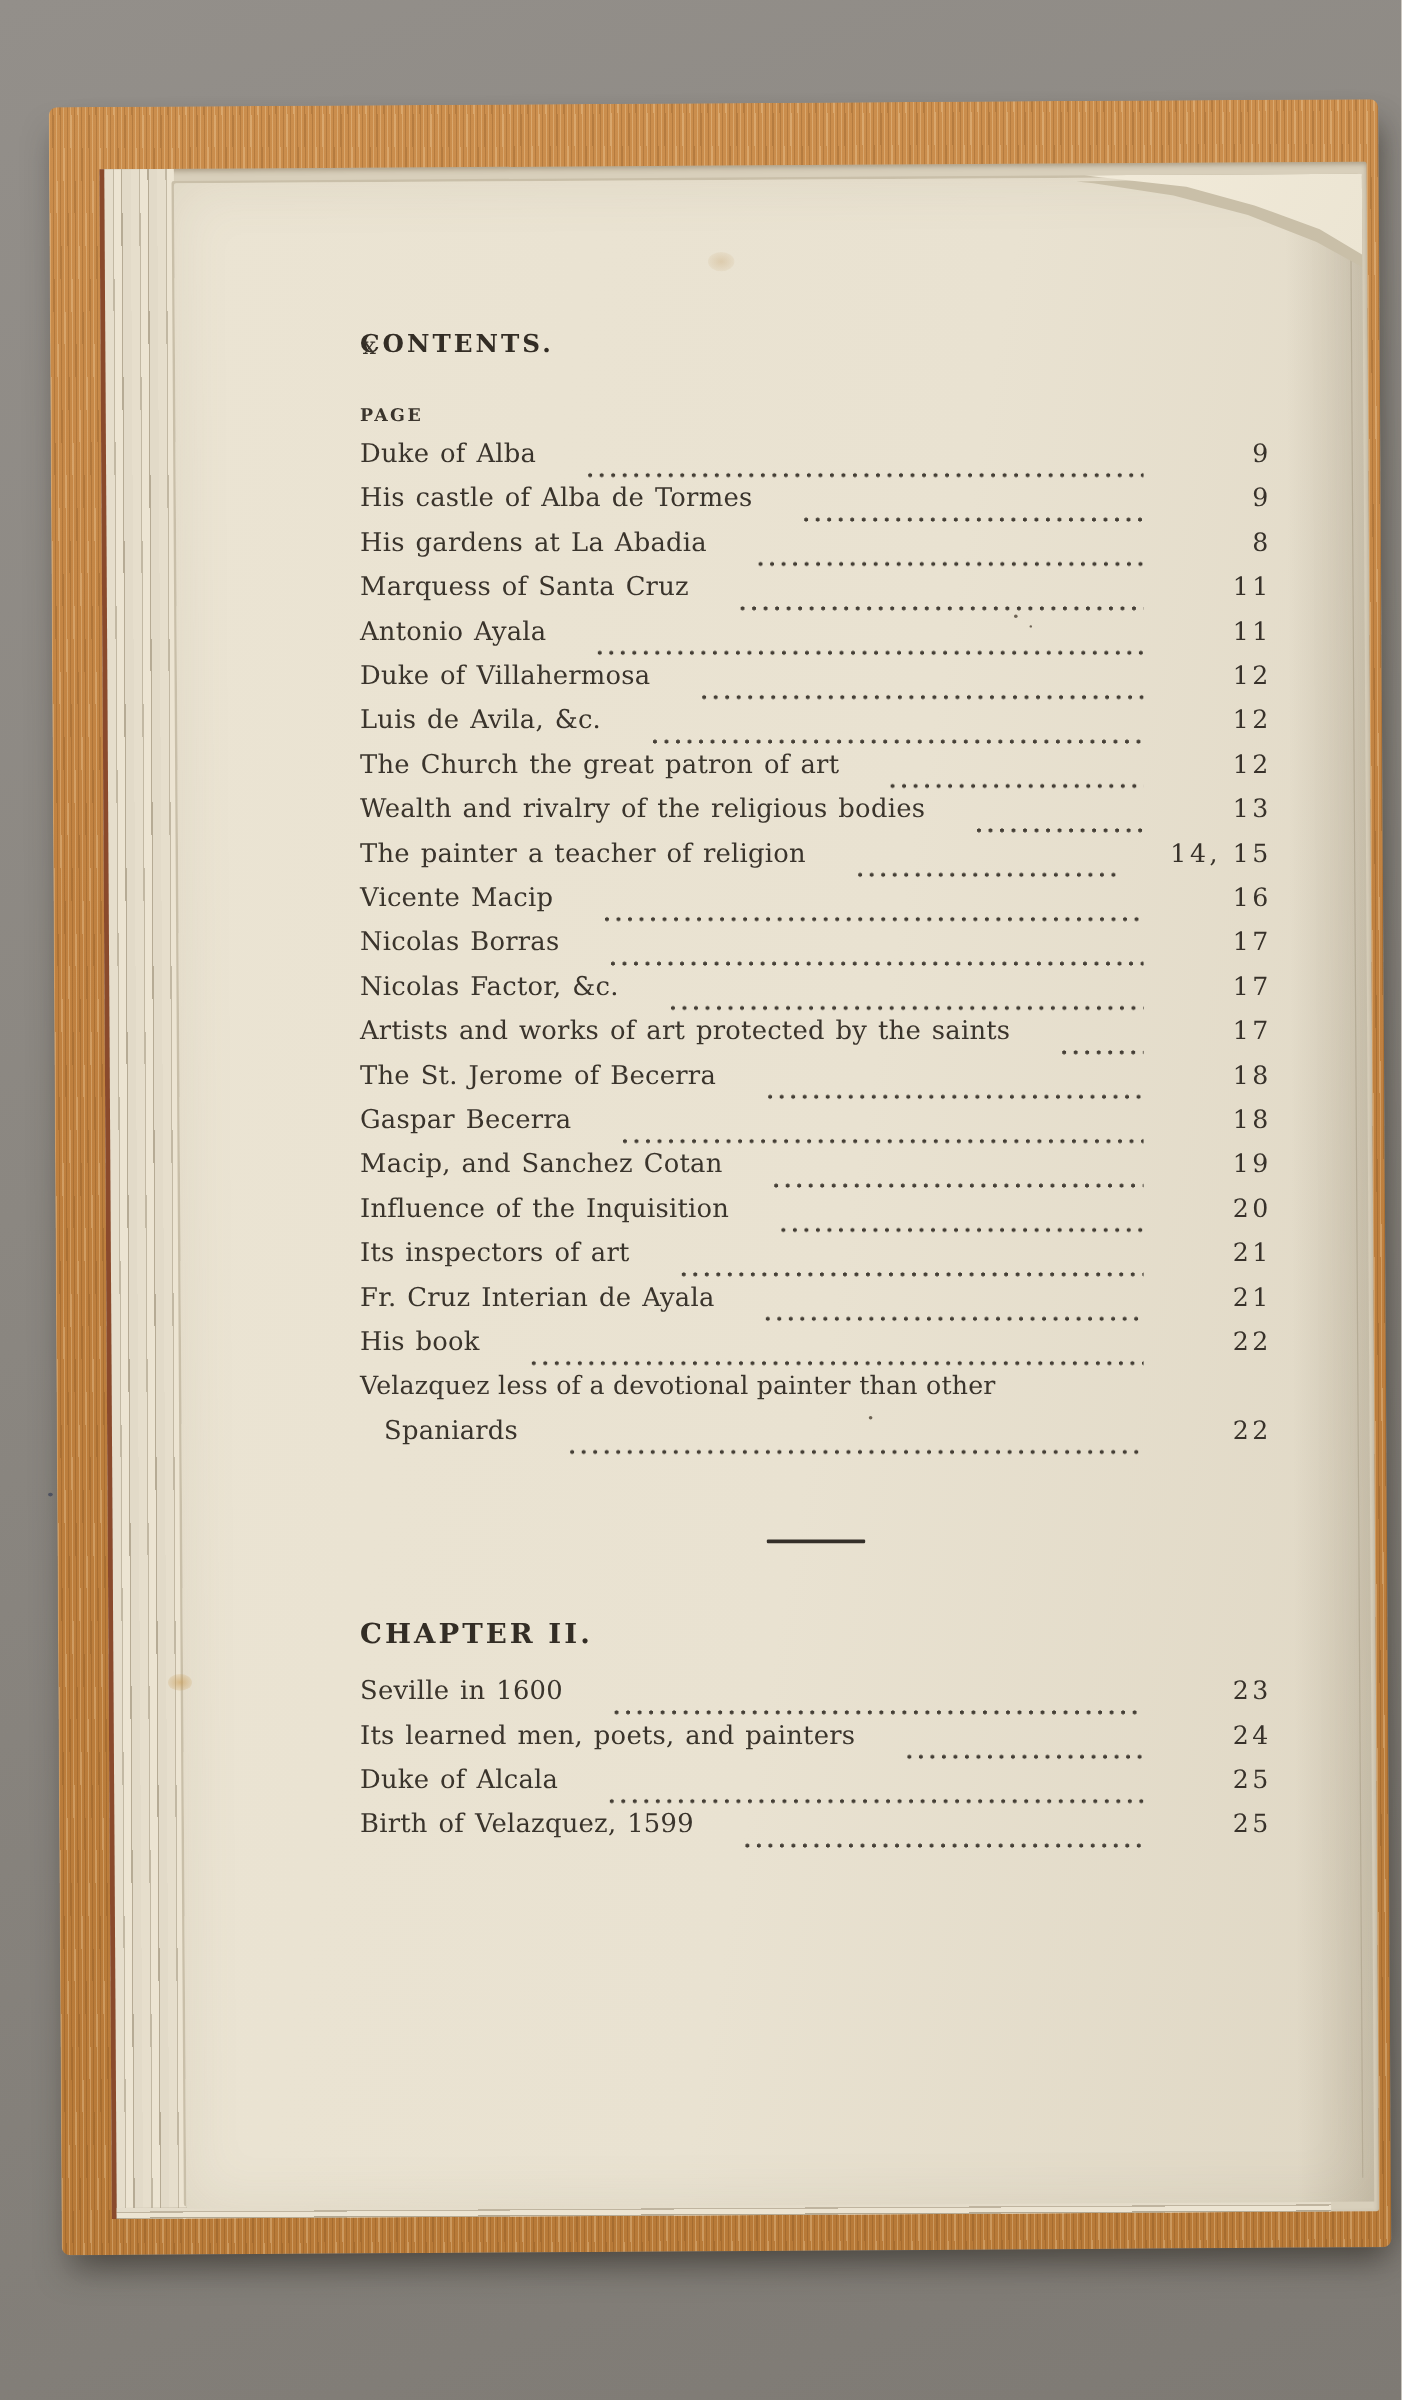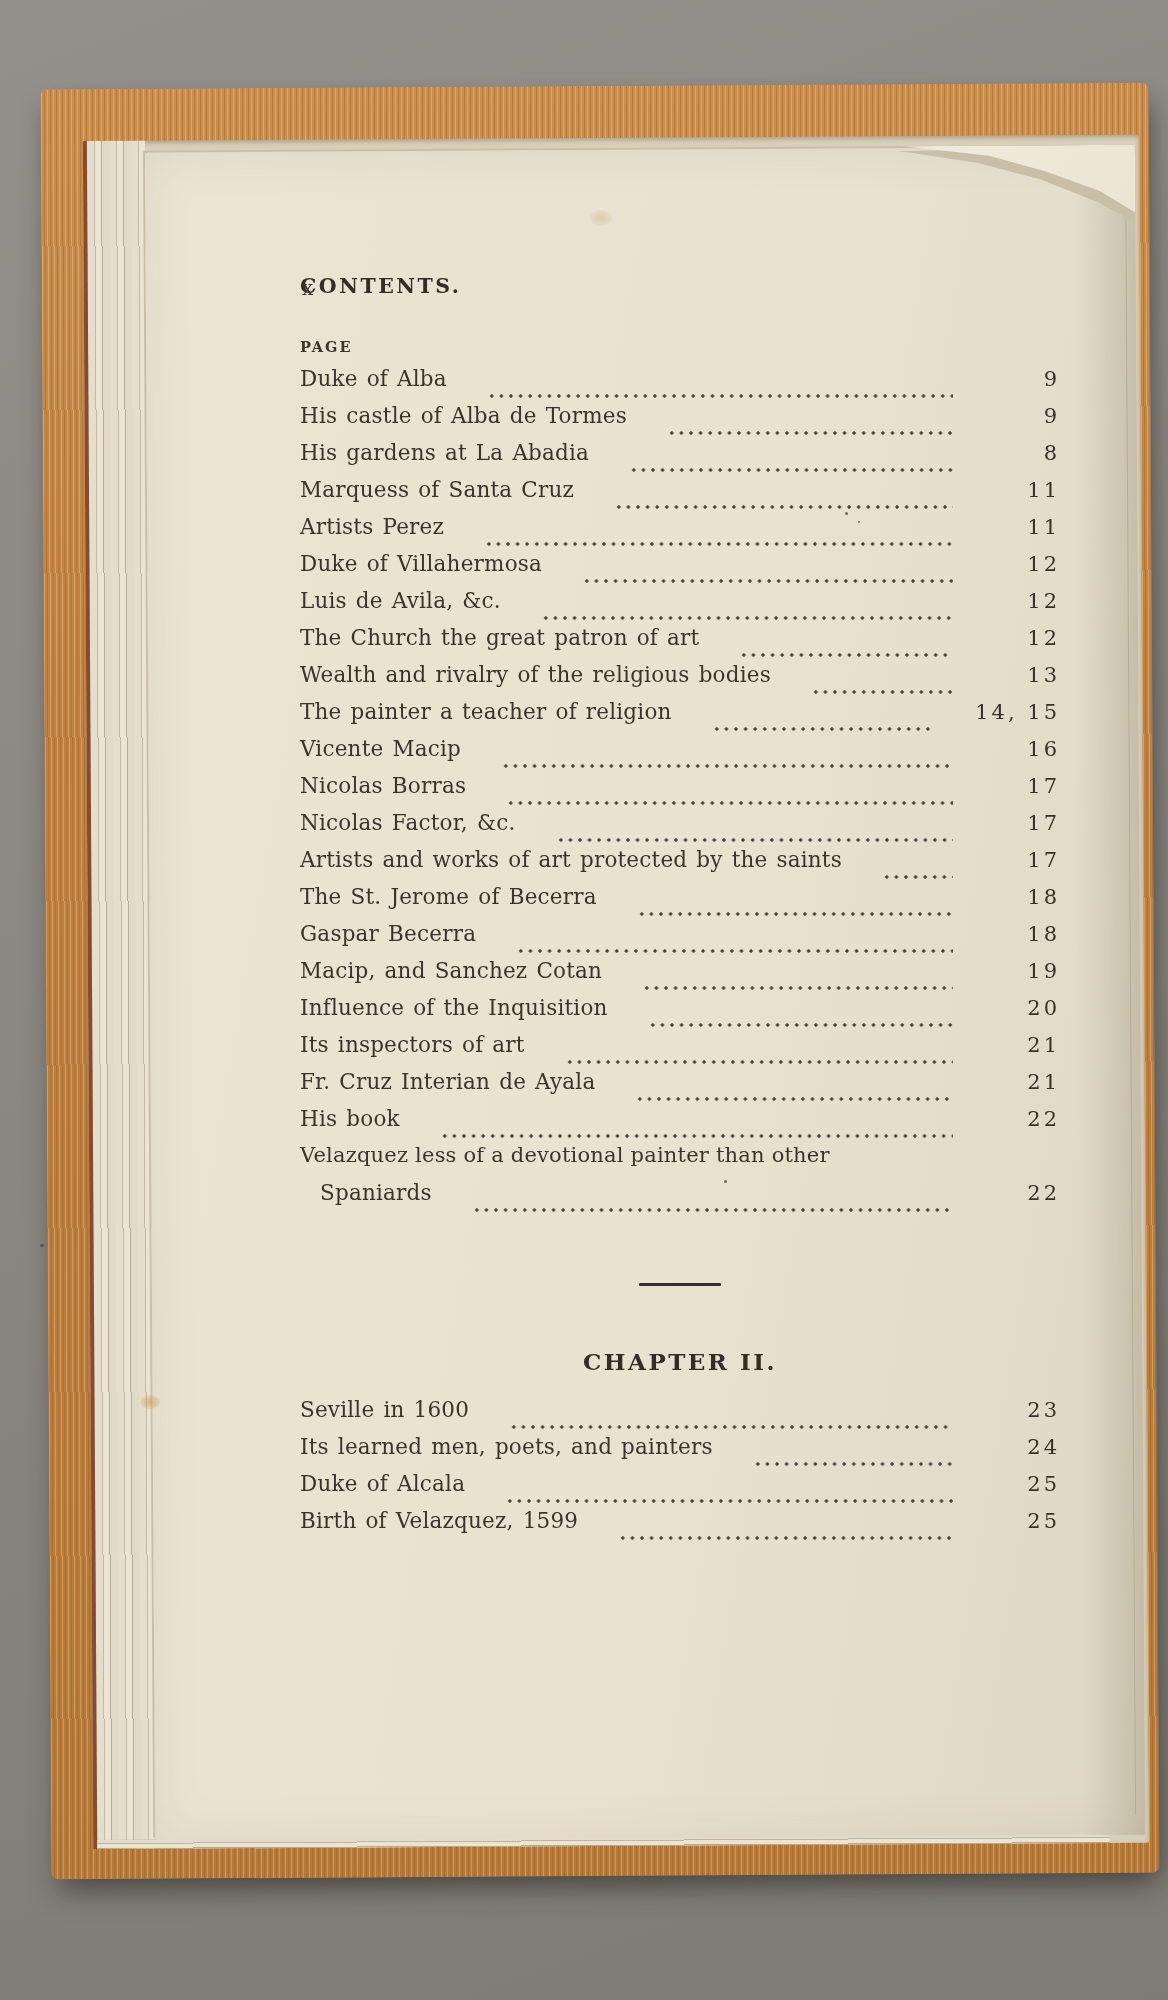--- a/index.html
+++ b/index.html
@@ -116,21 +116,21 @@
     display: flex; justify-content: flex-start; letter-spacing: 0.2px;
   }
   .wrap-line1 span { display: inline; }
   .wrap-row .toc-label { padding-left: 20px; }
 
   .section-divider {
     width: 82px; height: 3px; margin: 66px auto 0;
     background: #342f29; border-radius: 1px;
   }
   .chapter-heading {
-    margin-top: 62px; text-align: center;
+    margin-top: 62px; text-align: left;
     font-size: 23px; font-weight: 600; letter-spacing: 2.5px; color: #332d25;
   }
   .toc-chapter { margin-top: 22px; }
 </style>
 </head>
 <body>
 
 <div id="screenshot">
 
   <div class="book">
@@ -182,21 +182,21 @@
           <span class="toc-num">8</span>
         </div>
 
         <div class="toc-row">
           <span class="toc-label">Marquess of Santa Cruz</span>
           <span class="toc-leader"></span>
           <span class="toc-num">11</span>
         </div>
 
         <div class="toc-row">
-          <span class="toc-label">Artists Perez</span>
+          <span class="toc-label">Antonio Ayala</span>
           <span class="toc-leader"></span>
           <span class="toc-num">11</span>
         </div>
 
         <div class="toc-row">
           <span class="toc-label">Duke of Villahermosa</span>
           <span class="toc-leader"></span>
           <span class="toc-num">12</span>
         </div>
 

